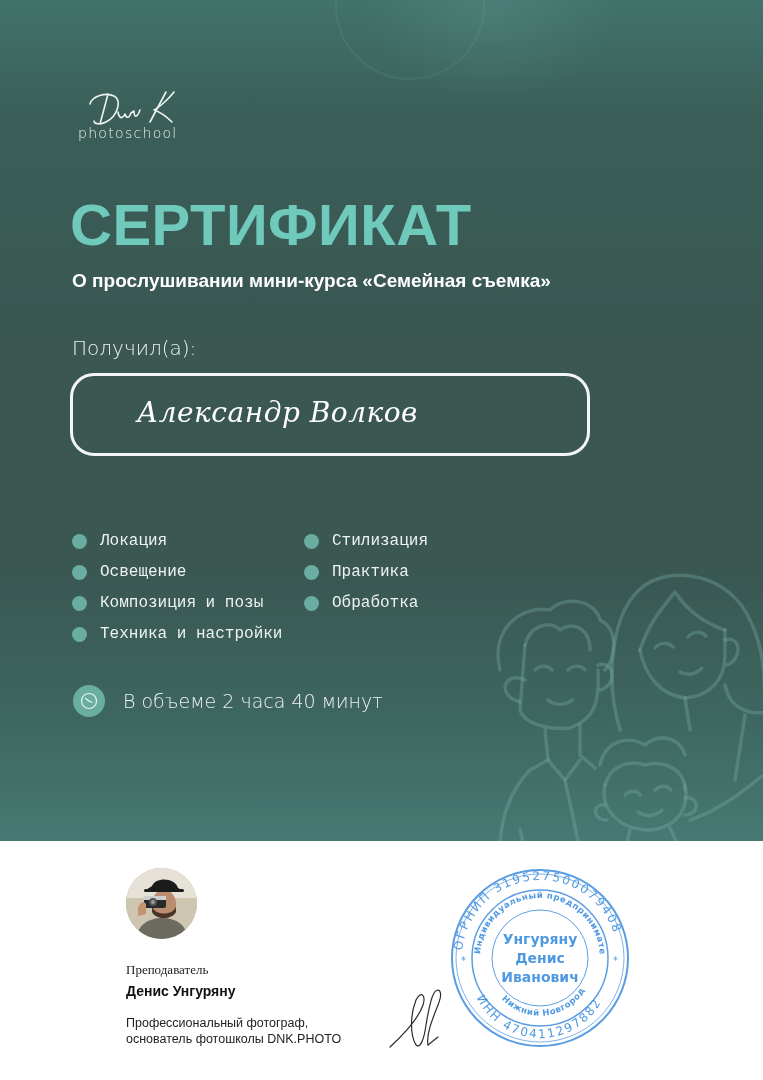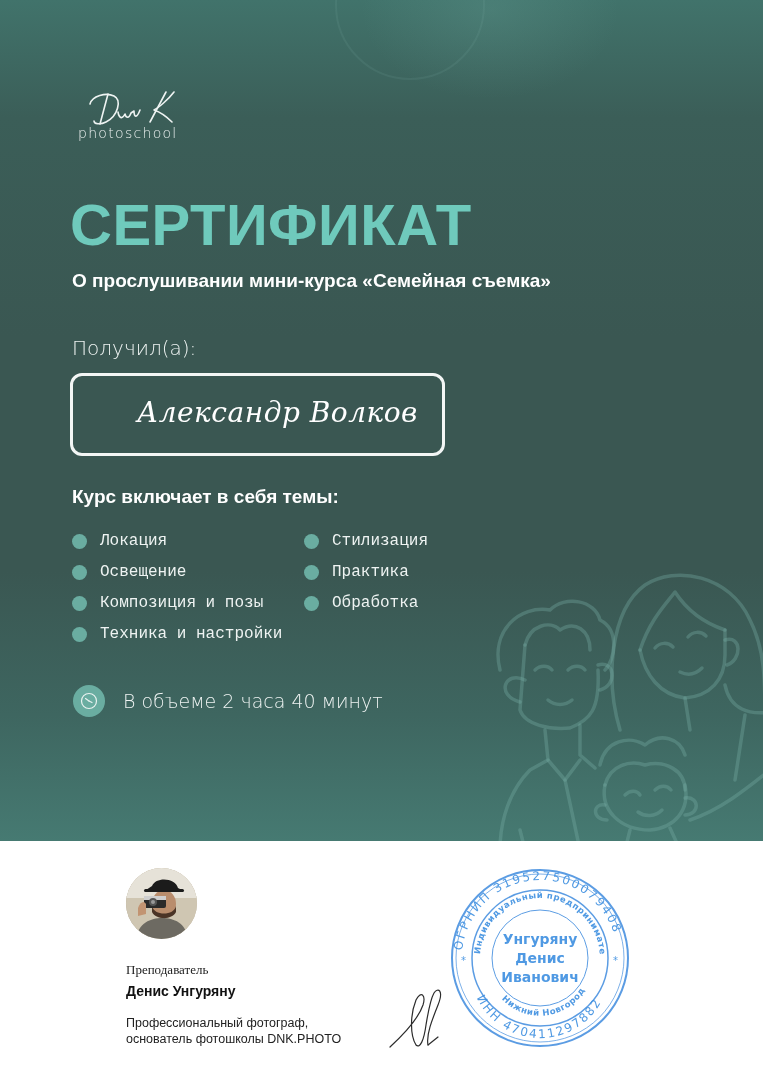--- a/index.html
+++ b/index.html
@@ -51,22 +51,22 @@
     font-family: "Liberation Sans", sans-serif;
     text-align: center;
   }
 
   .received-label {
     position: absolute; left: 72px; top: 336px;
     color: #eef3f2; font-size: 20px;
     font-family: "DejaVu Sans", sans-serif; font-weight: 300;
   }
   .name-box {
-    position: absolute; left: 70px; top: 373px; width: 375px; height: 83px;
-    border: 3px solid #f3f6f5; border-radius: 12px;
+    position: absolute; left: 70px; top: 373px; width: 520px; height: 83px;
+    border: 3px solid #f3f6f5; border-radius: 24px;
   }
   .name-text {
     position: absolute; left: 64px; top: 20px;
     color: #ffffff; font-size: 28px; font-style: italic;
     font-family: "DejaVu Serif", serif; letter-spacing: 0.5px;
   }
 
   .topics-heading {
     position: absolute; left: 72px; top: 486px;
     color: #ffffff; font-size: 19px; font-weight: 700;
@@ -184,21 +184,20 @@
   </div>
 
   <div class="title">СЕРТИФИКАТ</div>
   <div class="subtitle">О прослушивании мини-курса «Семейная съемка»</div>
 
   <div class="received-label">Получил(а):</div>
   <div class="name-box">
     <div class="name-text">Александр Волков</div>
   </div>
 
-  <div class="topics-heading">Курс включает в себя темы:</div>
   <div class="topics">
     <div class="topic" style="left:0;top:0;">
       <span class="dot"></span>
       <span class="topic-label">Локация</span>
     </div>
     <div class="topic" style="left:0;top:31px;">
       <span class="dot"></span>
       <span class="topic-label">Освещение</span>
     </div>
     <div class="topic" style="left:0;top:62px;">

